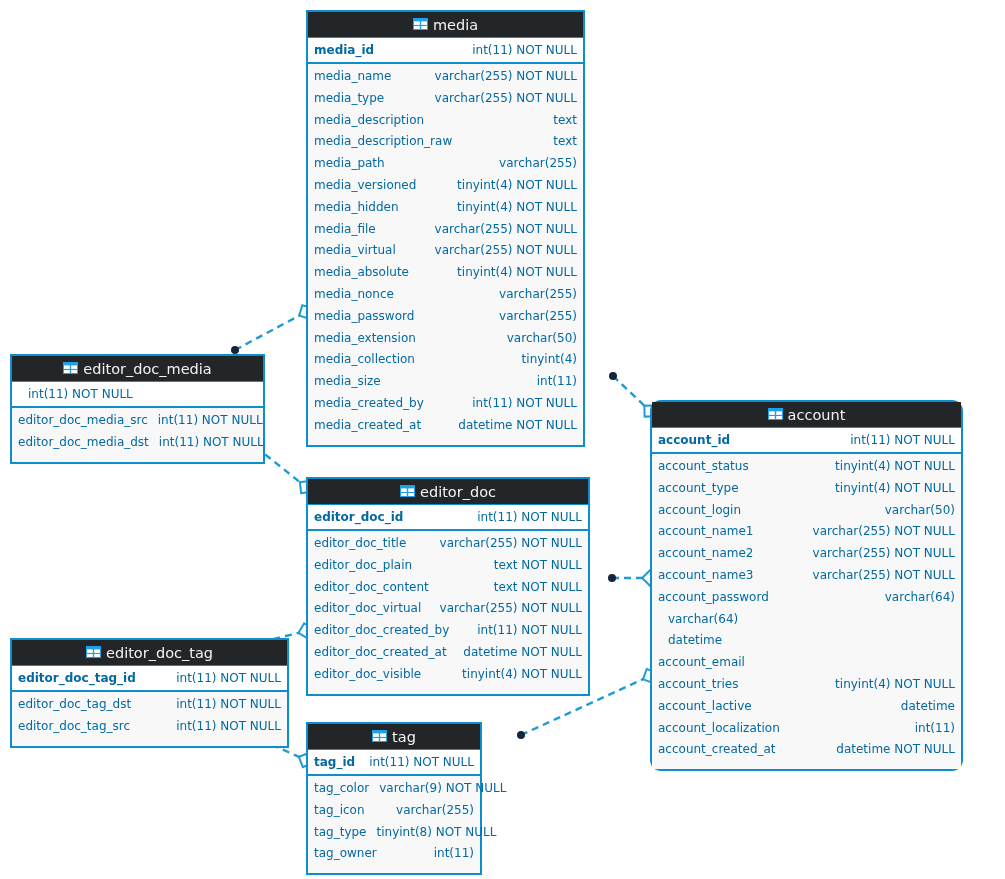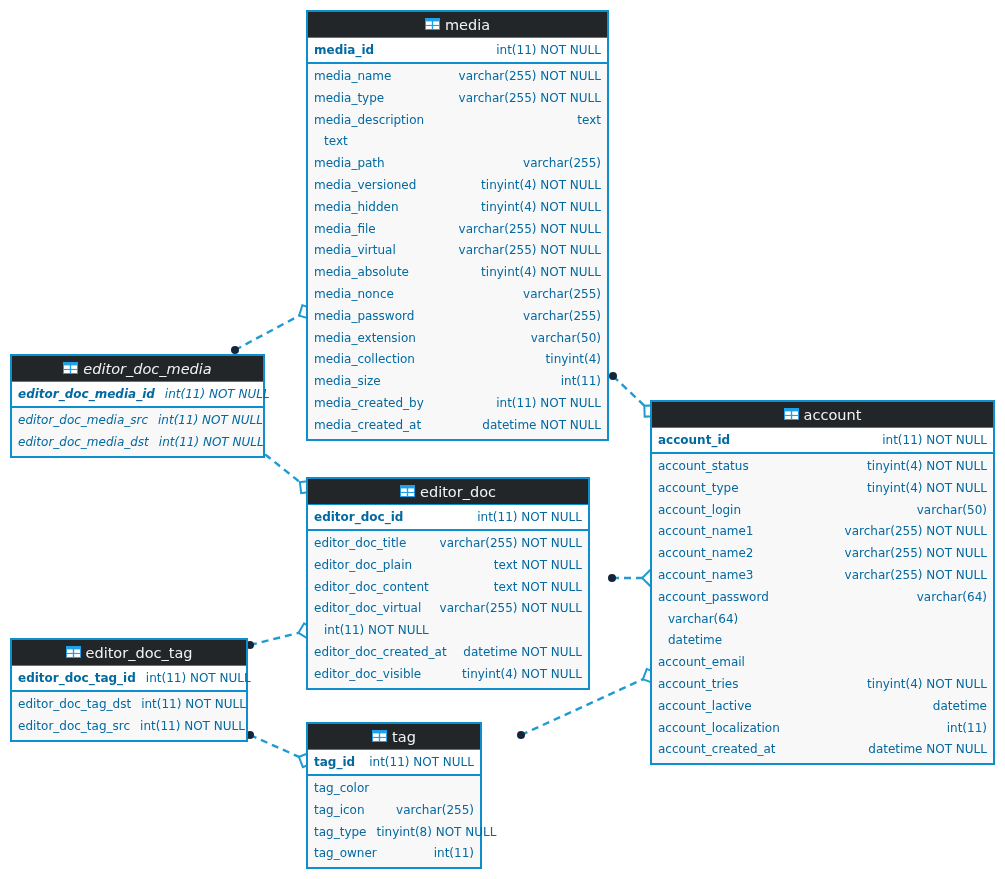--- a/index.html
+++ b/index.html
@@ -65,21 +65,21 @@
 
   .pk-row {
     background: #ffffff;
     border-bottom: 2px solid #0d8ecf;
     border-top: 1px solid #0d8ecf;
   }
 
   .fields {
     background: #f8f8f8;
     padding-top: 2px;
-    padding-bottom: 2px;
+    padding-bottom: 8px;
   }
 
   .row {
     display: flex;
     justify-content: space-between;
     align-items: flex-start;
     font-size: 12px;
     line-height: 21.8px;
     height: 21.8px;
     padding: 0 6px;
@@ -131,21 +131,21 @@
         <circle cx="250" cy="735" r="4" fill="#15263a"></circle>
         <rect x="300.5" y="754.5" width="11" height="11" fill="#ffffff" stroke="#1f9bd1" stroke-width="2" transform="rotate(69.05734945001174 306 760)"></rect>
       </g>
       <g>
         <line x1="521" y1="735" x2="650" y2="676" stroke="#1f9bd1" stroke-width="2.4" stroke-dasharray="7,5"></line>
         <circle cx="521" cy="735" r="4" fill="#15263a"></circle>
         <rect x="644.5" y="670.5" width="11" height="11" fill="#ffffff" stroke="#1f9bd1" stroke-width="2" transform="rotate(20.422333024723432 650 676)"></rect>
       </g>
     </svg>
   <div id="entities-layer">
-      <div class="entity" style="left: 306px; top: 10px; width: 303px;">
+      <div class="entity" style="left: 306px; top: 10px; width: 279px;">
         <div class="entity-header"><span><svg class="tbl-icon" viewBox="0 0 15 12" xmlns="http://www.w3.org/2000/svg">
               <rect x="0" y="0" width="15" height="12" fill="#1fa0e8"></rect>
               <rect x="1" y="3.4" width="5.8" height="3.5" fill="#ffffff"></rect>
               <rect x="8.2" y="3.4" width="5.8" height="3.5" fill="#ffffff"></rect>
               <rect x="1" y="8" width="5.8" height="3" fill="#ffffff"></rect>
               <rect x="8.2" y="8" width="5.8" height="3" fill="#ffffff"></rect>
             </svg></span><span class="title-text">media</span></div>
         <div class="pk-row">
           <div class="row">
             <span class="fname">media_id</span>
@@ -159,20 +159,21 @@
           </div>
           <div class="row">
             <span class="fname">media_type</span>
             <span class="ftype">varchar(255) NOT NULL</span>
           </div>
           <div class="row">
             <span class="fname">media_description</span>
             <span class="ftype">text</span>
           </div>
           <div class="row">
+            <span class="fname">media_description_raw</span>
             <span class="ftype">text</span>
           </div>
           <div class="row">
             <span class="fname">media_path</span>
             <span class="ftype">varchar(255)</span>
           </div>
           <div class="row">
             <span class="fname">media_versioned</span>
             <span class="ftype">tinyint(4) NOT NULL</span>
           </div>
@@ -215,31 +216,30 @@
           <div class="row">
             <span class="fname">media_created_by</span>
             <span class="ftype">int(11) NOT NULL</span>
           </div>
           <div class="row">
             <span class="fname">media_created_at</span>
             <span class="ftype">datetime NOT NULL</span>
           </div>
         </div>
       </div>
-      <div class="entity" style="left: 10px; top: 354px; width: 255px; font-style: italic;">
+      <div class="entity" style="left: 10px; top: 354px; width: 255px;">
         <div class="entity-header"><span><svg class="tbl-icon" viewBox="0 0 15 12" xmlns="http://www.w3.org/2000/svg">
               <rect x="0" y="0" width="15" height="12" fill="#1fa0e8"></rect>
               <rect x="1" y="3.4" width="5.8" height="3.5" fill="#ffffff"></rect>
               <rect x="8.2" y="3.4" width="5.8" height="3.5" fill="#ffffff"></rect>
               <rect x="1" y="8" width="5.8" height="3" fill="#ffffff"></rect>
               <rect x="8.2" y="8" width="5.8" height="3" fill="#ffffff"></rect>
             </svg></span><span class="title-text">editor_doc_media</span></div>
         <div class="pk-row">
           <div class="row">
-            <span class="fname">editor_doc_media_id</span>
             <span class="ftype">int(11) NOT NULL</span>
           </div>
         </div>
         <div class="fields">
           <div class="row">
             <span class="fname">editor_doc_media_src</span>
             <span class="ftype">int(11) NOT NULL</span>
           </div>
           <div class="row">
             <span class="fname">editor_doc_media_dst</span>
@@ -272,33 +272,34 @@
           </div>
           <div class="row">
             <span class="fname">editor_doc_content</span>
             <span class="ftype">text NOT NULL</span>
           </div>
           <div class="row">
             <span class="fname">editor_doc_virtual</span>
             <span class="ftype">varchar(255) NOT NULL</span>
           </div>
           <div class="row">
+            <span class="fname">editor_doc_created_by</span>
             <span class="ftype">int(11) NOT NULL</span>
           </div>
           <div class="row">
             <span class="fname">editor_doc_created_at</span>
             <span class="ftype">datetime NOT NULL</span>
           </div>
           <div class="row">
             <span class="fname">editor_doc_visible</span>
             <span class="ftype">tinyint(4) NOT NULL</span>
           </div>
         </div>
       </div>
-      <div class="entity" style="left: 650px; top: 400px; width: 345px;">
+      <div class="entity" style="left: 650px; top: 400px; width: 313px; border-radius: 11px;">
         <div class="entity-header"><span><svg class="tbl-icon" viewBox="0 0 15 12" xmlns="http://www.w3.org/2000/svg">
               <rect x="0" y="0" width="15" height="12" fill="#1fa0e8"></rect>
               <rect x="1" y="3.4" width="5.8" height="3.5" fill="#ffffff"></rect>
               <rect x="8.2" y="3.4" width="5.8" height="3.5" fill="#ffffff"></rect>
               <rect x="1" y="8" width="5.8" height="3" fill="#ffffff"></rect>
               <rect x="8.2" y="8" width="5.8" height="3" fill="#ffffff"></rect>
             </svg></span><span class="title-text">account</span></div>
         <div class="pk-row">
           <div class="row">
             <span class="fname">account_id</span>
@@ -354,21 +355,21 @@
           <div class="row">
             <span class="fname">account_localization</span>
             <span class="ftype">int(11)</span>
           </div>
           <div class="row">
             <span class="fname">account_created_at</span>
             <span class="ftype">datetime NOT NULL</span>
           </div>
         </div>
       </div>
-      <div class="entity" style="left: 10px; top: 638px; width: 238px;">
+      <div class="entity" style="left: 10px; top: 638px; width: 279px;">
         <div class="entity-header"><span><svg class="tbl-icon" viewBox="0 0 15 12" xmlns="http://www.w3.org/2000/svg">
               <rect x="0" y="0" width="15" height="12" fill="#1fa0e8"></rect>
               <rect x="1" y="3.4" width="5.8" height="3.5" fill="#ffffff"></rect>
               <rect x="8.2" y="3.4" width="5.8" height="3.5" fill="#ffffff"></rect>
               <rect x="1" y="8" width="5.8" height="3" fill="#ffffff"></rect>
               <rect x="8.2" y="8" width="5.8" height="3" fill="#ffffff"></rect>
             </svg></span><span class="title-text">editor_doc_tag</span></div>
         <div class="pk-row">
           <div class="row">
             <span class="fname">editor_doc_tag_id</span>
@@ -396,20 +397,21 @@
             </svg></span><span class="title-text">tag</span></div>
         <div class="pk-row">
           <div class="row">
             <span class="fname">tag_id</span>
             <span class="ftype">int(11) NOT NULL</span>
           </div>
         </div>
         <div class="fields">
           <div class="row">
             <span class="fname">tag_color</span>
+            <span class="ftype">varchar(9) NOT NULL</span>
           </div>
           <div class="row">
             <span class="fname">tag_icon</span>
             <span class="ftype">varchar(255)</span>
           </div>
           <div class="row">
             <span class="fname">tag_type</span>
             <span class="ftype">tinyint(8) NOT NULL</span>
           </div>
           <div class="row">

